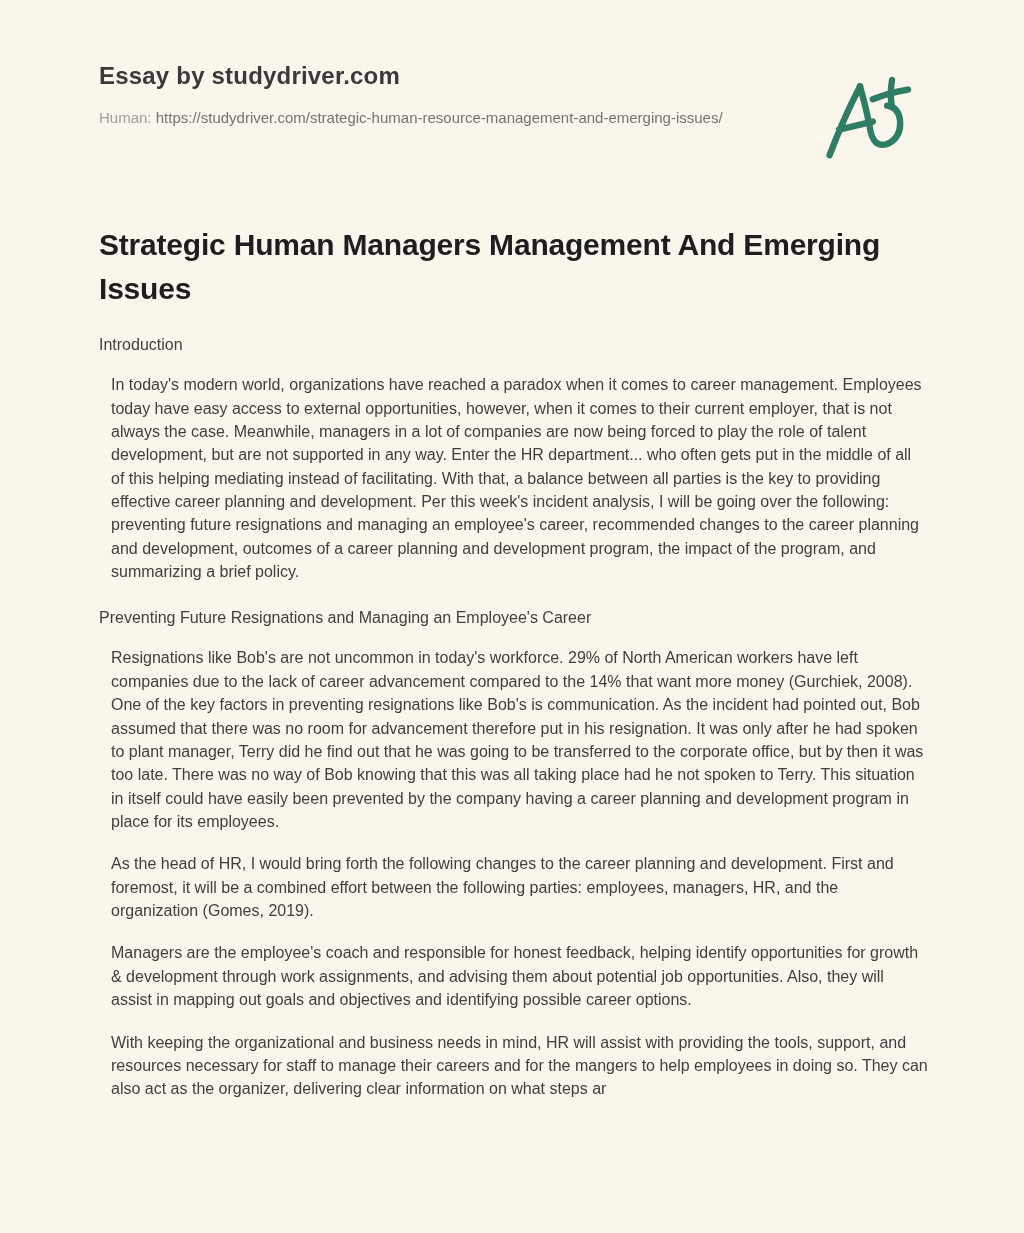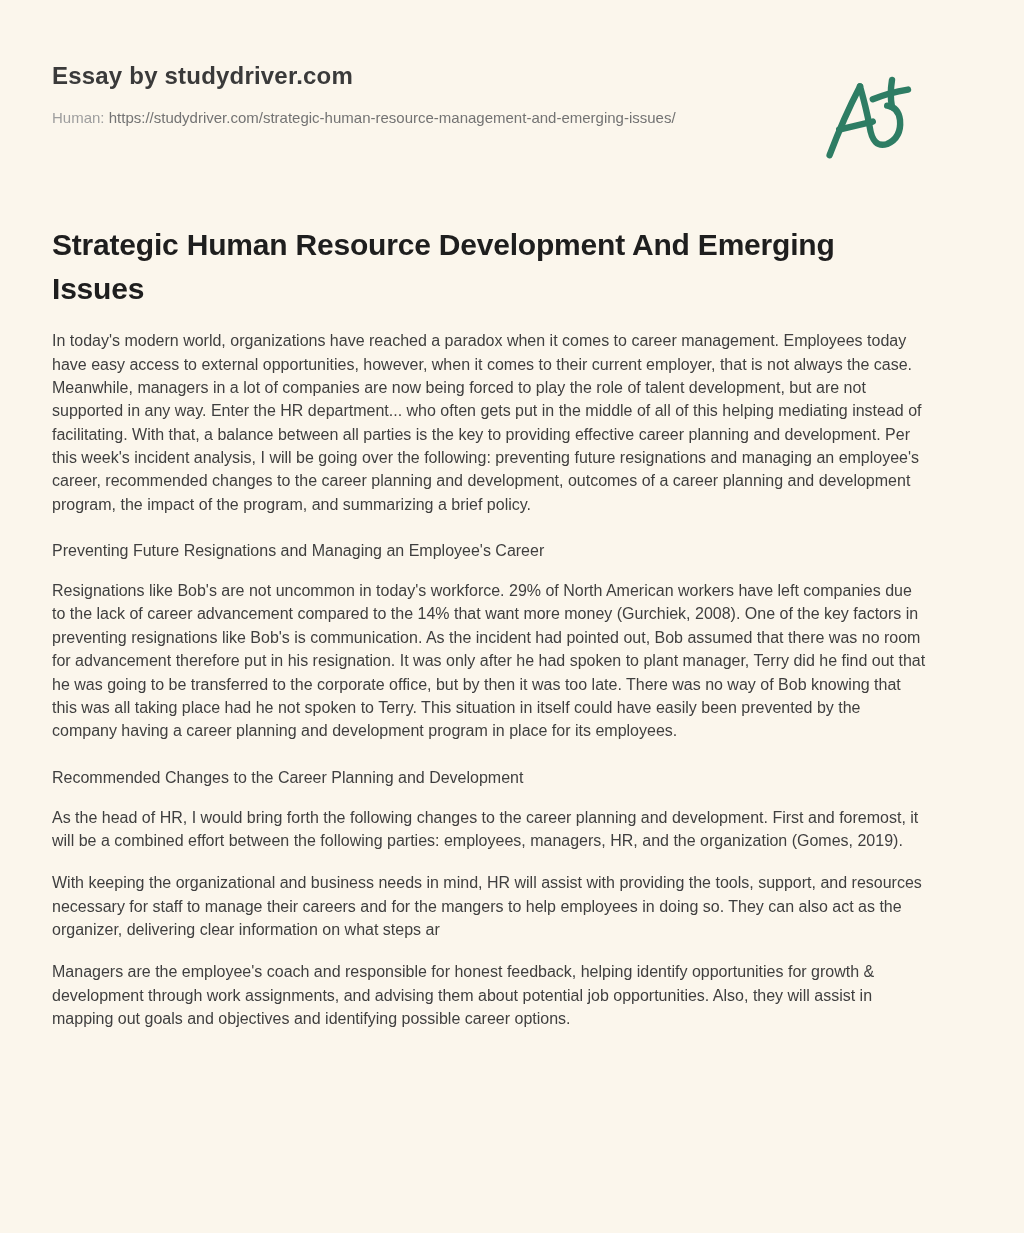--- a/index.html
+++ b/index.html
@@ -9,21 +9,21 @@
     height: 1233px;
     background: #fbf6ec;
     overflow: hidden;
     font-family: "Liberation Sans", sans-serif;
     color: #3f3f3f;
   }
   .page {
     position: relative;
     width: 1024px;
     height: 993px;
-    padding: 62px 96px 0 52px;
+    padding: 62px 96px 0 99px;
   }
   .header { position: relative; }
   .site-title {
     margin: 0;
     font-size: 24px;
     font-weight: 700;
     color: #3a3a3a;
     letter-spacing: 0.2px;
   }
   .source-line {
@@ -53,21 +53,21 @@
     color: #1e1e1e;
     letter-spacing: -0.2px;
   }
   .section-heading {
     margin: 26px 0 0 0;
     font-size: 16px;
     font-weight: 400;
     color: #3f3f3f;
   }
   .paragraph {
-    margin: 19px 0 0 0;
+    margin: 19px 0 0 12px;
     font-size: 16px;
     line-height: 1.46;
     color: #3f3f3f;
   }
 </style>
 </head>
 <body>
 
 <div class="page">
 
@@ -90,25 +90,25 @@
           <path d="M50 14 Q58 42 62 64 Q66 92 84 86 Q102 78 100 56 Q98 40 84 38"></path>
 
           <path d="M66 30 Q86 22 110 18"></path>
 
           <path d="M90 6 Q87 24 90 40"></path>
         </g>
       </svg>
     </span>
   </div>
 
-  <h2 class="article-title">Strategic Human Resource Development And Emerging Issues</h2>
+  <h2 class="article-title">Strategic Human Managers Management And Emerging Issues</h2>
 
   <div>
+    <p class="section-heading">Introduction</p>
     <p class="paragraph">In today's modern world, organizations have reached a paradox when it comes to career management. Employees today have easy access to external opportunities, however, when it comes to their current employer, that is not always the case. Meanwhile, managers in a lot of companies are now being forced to play the role of talent development, but are not supported in any way. Enter the HR department... who often gets put in the middle of all of this helping mediating instead of facilitating. With that, a balance between all parties is the key to providing effective career planning and development. Per this week's incident analysis, I will be going over the following: preventing future resignations and managing an employee's career, recommended changes to the career planning and development, outcomes of a career planning and development program, the impact of the program, and summarizing a brief policy.</p>
     <p class="section-heading">Preventing Future Resignations and Managing an Employee's Career</p>
     <p class="paragraph">Resignations like Bob's are not uncommon in today's workforce. 29% of North American workers have left companies due to the lack of career advancement compared to the 14% that want more money (Gurchiek, 2008). One of the key factors in preventing resignations like Bob's is communication. As the incident had pointed out, Bob assumed that there was no room for advancement therefore put in his resignation. It was only after he had spoken to plant manager, Terry did he find out that he was going to be transferred to the corporate office, but by then it was too late. There was no way of Bob knowing that this was all taking place had he not spoken to Terry. This situation in itself could have easily been prevented by the company having a career planning and development program in place for its employees.</p>
-    <p class="section-heading">Recommended Changes to the Career Planning and Development</p>
     <p class="paragraph">As the head of HR, I would bring forth the following changes to the career planning and development. First and foremost, it will be a combined effort between the following parties: employees, managers, HR, and the organization (Gomes, 2019).</p>
+    <p class="paragraph">Managers are the employee's coach and responsible for honest feedback, helping identify opportunities for growth &amp; development through work assignments, and advising them about potential job opportunities. Also, they will assist in mapping out goals and objectives and identifying possible career options.</p>
     <p class="paragraph">With keeping the organizational and business needs in mind, HR will assist with providing the tools, support, and resources necessary for staff to manage their careers and for the mangers to help employees in doing so. They can also act as the organizer, delivering clear information on what steps ar</p>
-    <p class="paragraph">Managers are the employee's coach and responsible for honest feedback, helping identify opportunities for growth &amp; development through work assignments, and advising them about potential job opportunities. Also, they will assist in mapping out goals and objectives and identifying possible career options.</p>
   </div>
 
 </div>
 
 </body></html>

